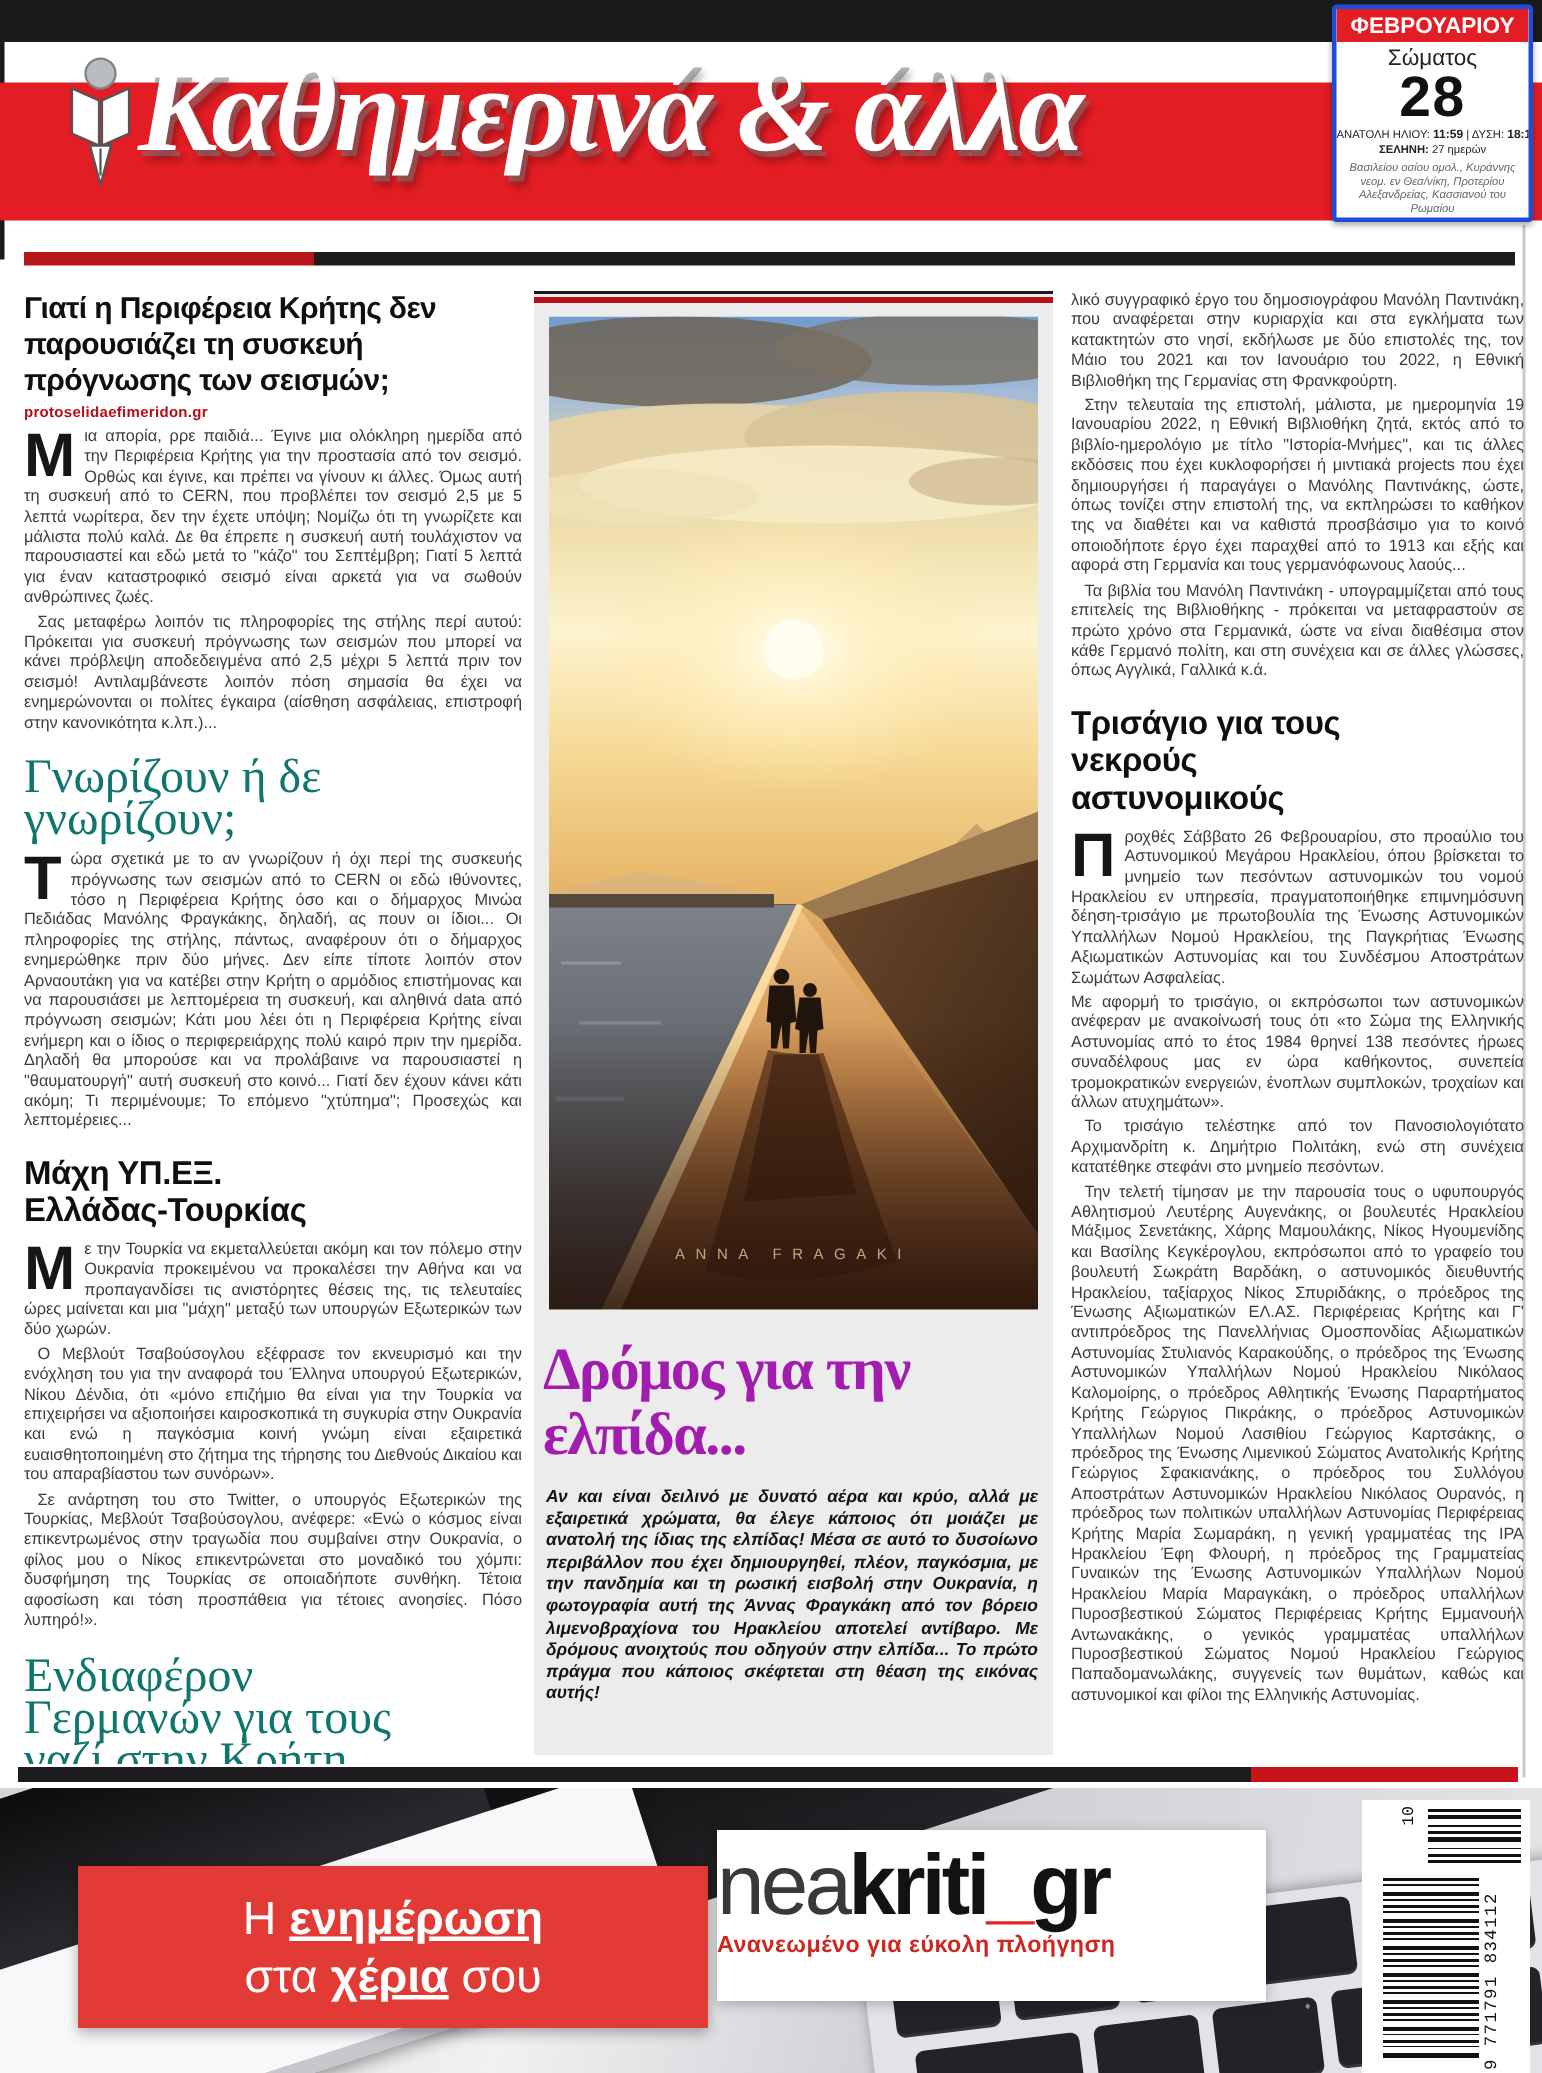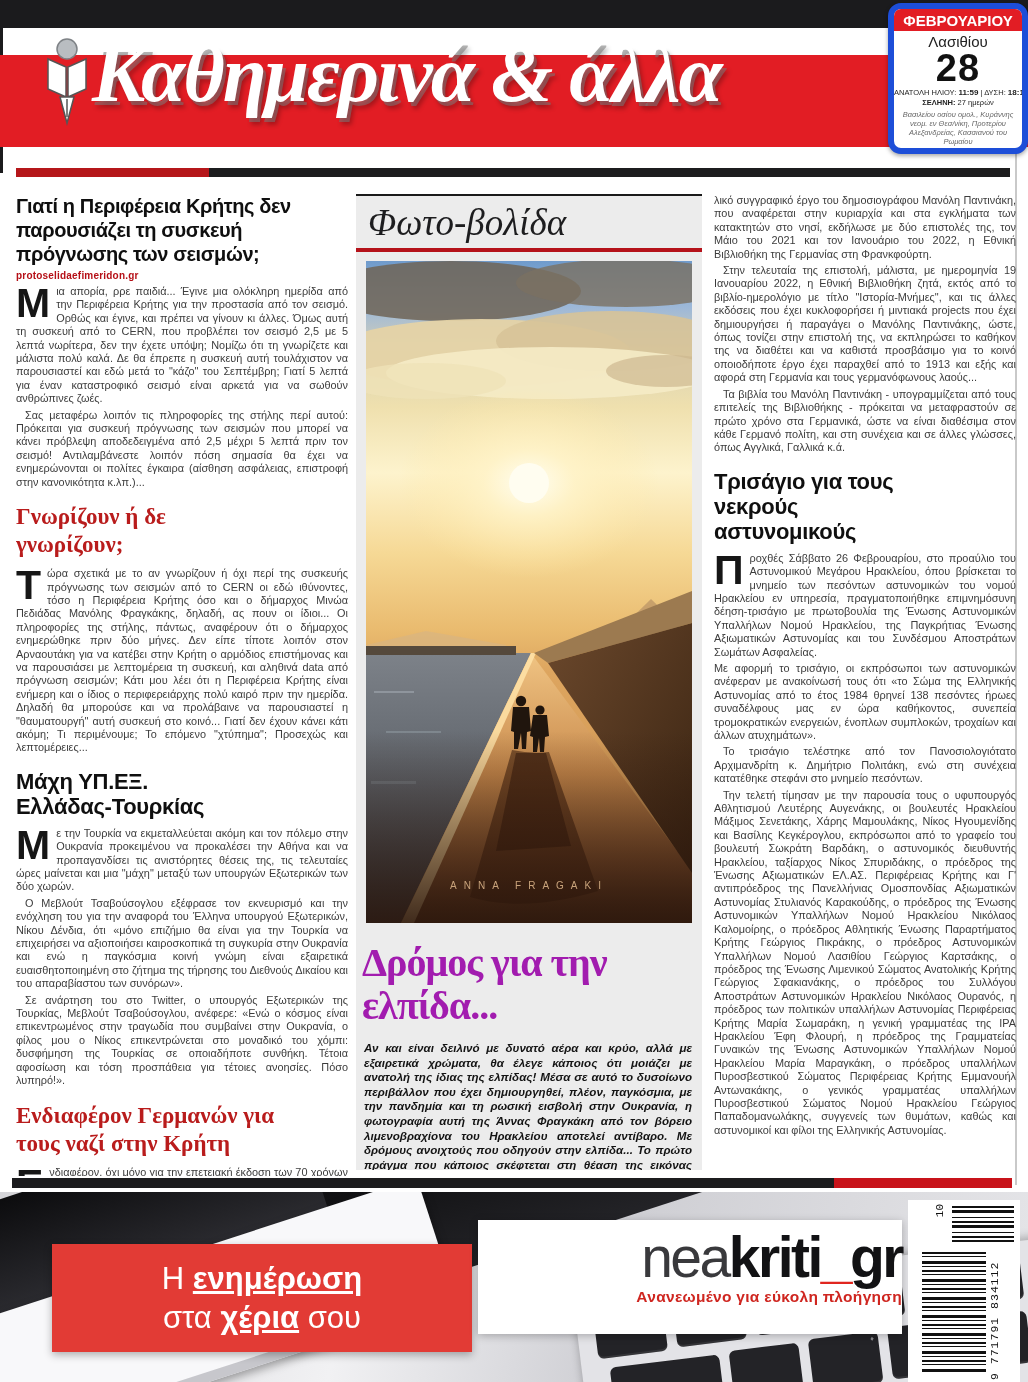--- a/index.html
+++ b/index.html
@@ -12,21 +12,21 @@
   .masthead{position:absolute;left:0;top:55px;width:1028px;height:92px;background:#e21d24;}
   .pagenum{position:absolute;left:16px;top:88px;color:#fff;font-style:italic;font-weight:bold;
            font-size:26px;font-family:"Liberation Serif",serif;}
   .masthead-logo{position:absolute;left:44px;top:-18px;}
   .masthead-title{position:absolute;left:92px;top:-26px;margin:0;color:#ffffff;
       font-family:"Liberation Serif",serif;font-style:italic;font-weight:bold;
       font-size:80px;letter-spacing:-2px;white-space:nowrap;
       text-shadow:3px 4px 0 rgba(120,120,120,.55),5px 7px 4px rgba(0,0,0,.25);}
   
   .calendar{position:absolute;left:888px;top:3px;width:128px;height:139px;background:#fff;
-      border:6px solid #1d4ed8;border-radius:13px;box-shadow:0 2px 4px rgba(0,0,0,.35);
+      border:3px solid #1d4ed8;border-radius:3px;box-shadow:0 2px 4px rgba(0,0,0,.35);
       overflow:hidden;text-align:center;z-index:5;}
   .cal-month{background:#e21d24;color:#fff;font-weight:bold;font-size:15px;padding:3px 0 2px;}
   .cal-weekday{font-size:15px;color:#222;margin-top:2px;}
   .cal-day{font-size:38px;font-weight:bold;color:#111;line-height:36px;letter-spacing:1px;}
   .cal-sun{font-size:7.5px;color:#222;white-space:nowrap;margin-top:2px;}
   .cal-sun b{font-size:8px;}
   .cal-moon{font-size:7.5px;color:#222;margin-top:1px;}
   .cal-saints{font-size:7.5px;font-style:italic;color:#666;line-height:9px;margin:3px 6px 0;}
   
   .rule-top{position:absolute;left:16px;top:168px;width:994px;height:9px;
@@ -35,22 +35,22 @@
       background:linear-gradient(to right,#1c1c1e 0 822px,#c8131a 822px);}
   
   .col{position:absolute;top:194px;overflow:hidden;}
   .col-left{left:16px;width:332px;height:982px;}
   .col-right{left:714px;width:302px;height:982px;}
   .body-p{font-size:10.9px;line-height:13.4px;color:#3c3c3c;text-align:justify;margin:0 0 3px 0;}
   .body-p.ind{text-indent:9px;}
   .dropcap{float:left;font-weight:bold;font-size:41px;line-height:33px;padding:2px 6px 0 0;color:#161616;}
   .h-sansbold{font-family:"Liberation Sans",sans-serif;font-weight:bold;color:#0f0f0f;
       font-size:20px;line-height:24px;letter-spacing:-0.4px;margin:0 0 4px 0;}
-  .h-serif{font-family:"Liberation Serif",serif;font-weight:bold;color:#b91c1c;
-      font-size:23px;line-height:28px;margin:14px 0 8px 0;}
+  .h-serif{font-family:"Liberation Serif",serif;font-weight:normal;color:#0f766e;
+      font-size:32px;line-height:28px;margin:14px 0 8px 0;}
   .h-sans2{font-family:"Liberation Sans",sans-serif;font-weight:bold;color:#0f0f0f;
       font-size:22px;line-height:25px;margin:14px 0 8px 0;letter-spacing:-0.3px;}
   .source-line{color:#b50f16;font-weight:bold;font-size:10px;margin:0 0 4px 0;letter-spacing:.2px;}
   
   .photobox{position:absolute;left:356px;top:194px;width:346px;height:974px;background:#ececec;
       border-top:2px solid #1a1a1a;overflow:hidden;}
   .photobox-title{font-family:"Liberation Serif",serif;font-style:italic;color:#1d1d1f;
       font-size:37px;margin:4px 0 0 12px;line-height:46px;}
   .photobox-rule{height:4px;background:#b5121a;margin:2px 0 0 0;}
   .photo-frame{margin:9px 10px 0 10px;width:326px;height:662px;}
@@ -69,22 +69,22 @@
       border-bottom:10px solid #c7c7cc;transform:rotate(-18deg);box-shadow:0 4px 10px rgba(0,0,0,.35);}
   .ad-keyboard{position:absolute;left:580px;top:74px;width:480px;height:150px;background:#e3e3e7;
       transform:rotate(-7deg);box-shadow:0 -3px 8px rgba(0,0,0,.25);}
   .key{position:absolute;background:#232327;border-radius:6px;box-shadow:inset 0 -2px 0 rgba(255,255,255,.08);}
   .key span{display:block;color:#8b8b90;font-size:7px;font-family:"Liberation Mono",monospace;text-align:right;padding:3px 4px 0 0;}
   .ad-redbox{position:absolute;left:52px;top:52px;width:420px;height:108px;background:#e23b35;
       display:flex;flex-direction:column;justify-content:center;align-items:center;gap:6px;
       box-shadow:0 3px 8px rgba(0,0,0,.3);}
   .ad-redbox .l{color:#fff;font-size:31px;line-height:33px;white-space:nowrap;}
   .ad-redbox .l b{font-weight:bold;text-decoration:underline;}
-  .ad-logobox{position:absolute;left:478px;top:28px;width:424px;height:114px;background:#fff;
-      box-shadow:0 2px 8px rgba(0,0,0,.25);text-align:right;}
+  .ad-logobox{position:absolute;left:478px;top:28px;width:366px;height:114px;background:#fff;
+      box-shadow:0 2px 8px rgba(0,0,0,.25);text-align:left;}
   .nk-logo{font-size:57px;line-height:58px;letter-spacing:-2.5px;margin-top:8px;white-space:nowrap;}
   .nk-logo .nea{color:#39393c;font-weight:normal;}
   .nk-logo .kriti,.nk-logo .gr{color:#121214;font-weight:bold;}
   .nk-logo .us{color:#e0261f;font-weight:bold;}
   .nk-tag{color:#cf2620;font-weight:bold;font-size:15.5px;margin-top:2px;letter-spacing:.3px;}
   
   .bc-panel{position:absolute;left:908px;top:8px;width:112px;height:182px;background:#fff;}
   .bc-addon{position:absolute;left:44px;top:6px;width:62px;height:36px;
       background:repeating-linear-gradient(to bottom,#111 0 2px,#fff 2px 4px,#111 4px 7px,#fff 7px 11px,#111 11px 12px,#fff 12px 15px);}
   .bc-addon-num{position:absolute;left:26px;top:4px;writing-mode:vertical-rl;transform:rotate(180deg);
@@ -112,21 +112,21 @@
         <path d="M42,22 L24,30 L24,60 L42,52 Z" fill="#ffffff" stroke="#555" stroke-width="1.5"></path>
         <path d="M16,60 L30,60 L23,86 Z" fill="#ffffff" stroke="#555" stroke-width="1.5"></path>
         <line x1="23" y1="62" x2="23" y2="80" stroke="#555" stroke-width="1.5"></line>
       </svg>
     </span>
     <h1 class="masthead-title">Καθημερινά &amp; άλλα</h1>
   </div>
 
   <div class="calendar">
     <div class="cal-month">ΦΕΒΡΟΥΑΡΙΟΥ</div>
-    <div class="cal-weekday">Λασιθίου</div>
+    <div class="cal-weekday">Σώματος</div>
     <div class="cal-day">28</div>
     <div class="cal-sun">
       <span>ΑΝΑΤΟΛΗ ΗΛΙΟΥ:</span>
       <b>11:59</b>
       <span>|</span>
       <span>ΔΥΣΗ:</span>
       <b>18:17</b>
     </div>
     <div class="cal-moon">
       <b>ΣΕΛΗΝΗ:</b>
@@ -167,21 +167,20 @@
     </p>
 
     <h2 class="h-serif" style="width:290px;">Ενδιαφέρον Γερμανών για τους ναζί στην Κρήτη</h2>
     <p class="body-p">
       <span class="dropcap">Ε</span>
       <span>νδιαφέρον, όχι μόνο για την επετειακή έκδοση των 70 χρόνων από την εισβολή και κατοχή των γερμανικών δυνάμεων στην Κρήτη, που κυκλοφόρησε το 2011, αλλά και για το συνο-</span>
     </p>
   </div>
 
   <div class="photobox">
-    <div class="photobox-title">Φωτο-βολίδα</div>
     <div class="photobox-rule"></div>
     <div class="photo-frame">
       <svg width="326" height="662" viewBox="0 0 326 662" preserveAspectRatio="none">
         <defs>
           <linearGradient id="skyG" x1="0" y1="0" x2="0" y2="1">
             <stop offset="0%" stop-color="#6f9bcc"></stop>
             <stop offset="7%" stop-color="#9db8d8"></stop>
             <stop offset="14%" stop-color="#d9d2b4"></stop>
             <stop offset="22%" stop-color="#efe0ae"></stop>
             <stop offset="32%" stop-color="#fdf3cd"></stop>

